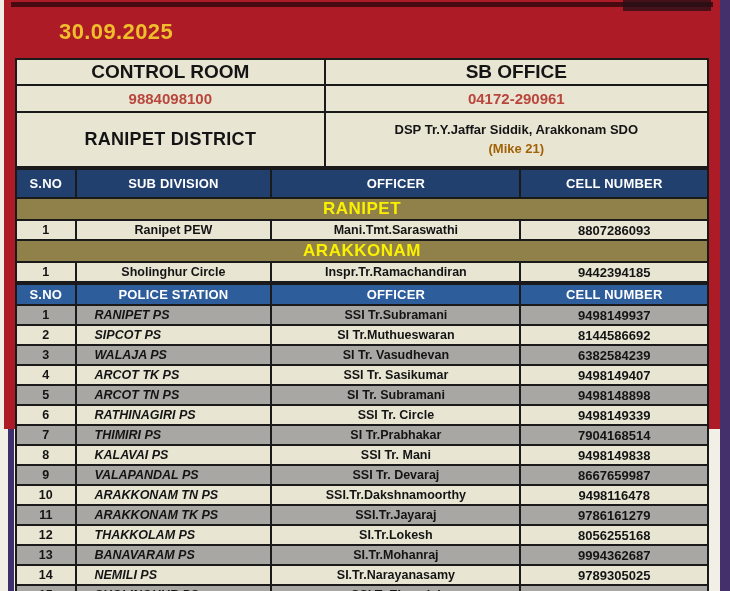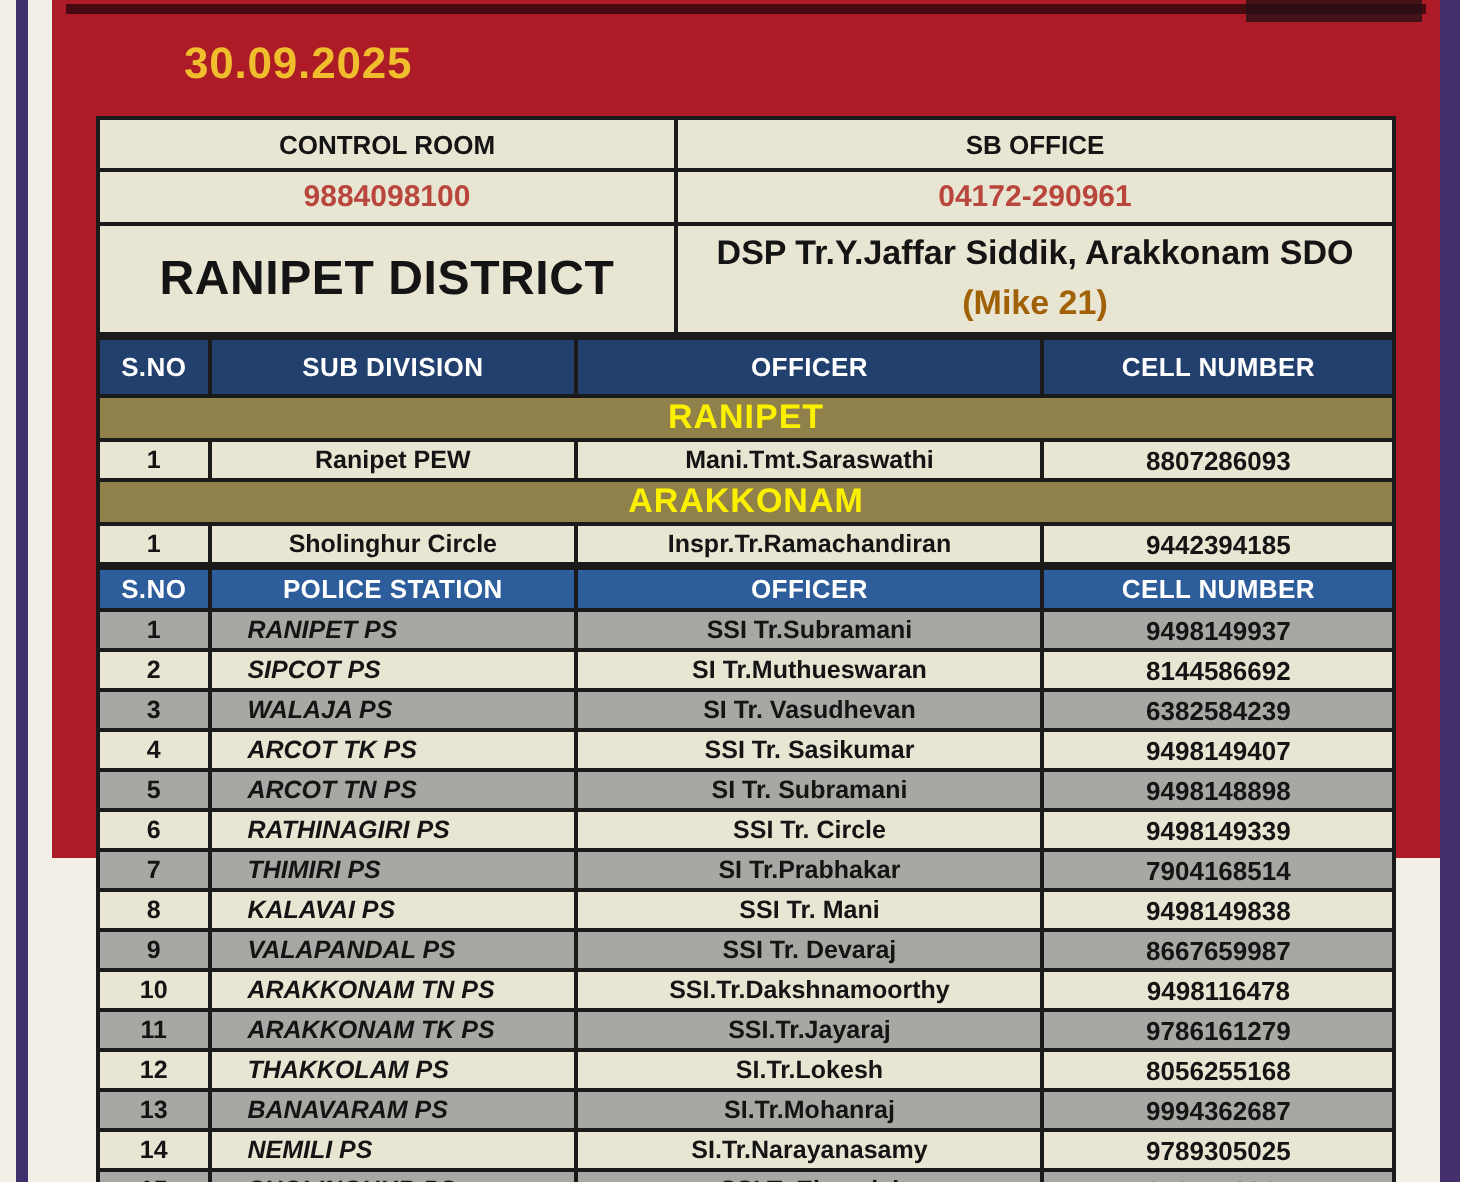--- a/index.html
+++ b/index.html
@@ -4,39 +4,39 @@
 <style>
   html,body{margin:0;padding:0;}
   body{
     width:730px;height:591px;overflow:hidden;position:relative;
     background:#F2EFE7;
     font-family:"Liberation Sans",sans-serif;font-weight:bold;
   }
   .stripe-purple-left{position:absolute;left:8px;top:0;width:6px;height:591px;background:#3F2F6C;}
   .stripe-purple-right{position:absolute;right:0;top:0;width:10px;height:591px;background:#44306B;}
   .frame{
-    position:absolute;left:26px;right:10px;top:0;height:429px;
-    background:#AC1B26;padding:0 22px;box-sizing:border-box;
+    position:absolute;left:4px;right:10px;top:0;height:429px;
+    background:#AC1B26;padding:0 11px;box-sizing:border-box;
   }
   .top-dark-line{position:absolute;top:2px;left:7px;right:7px;height:5px;background:#470A10;}
   .corner-shadow{position:absolute;top:0;right:9px;width:88px;height:11px;background:#241015;opacity:.75;}
   .banner{
     height:58px;display:flex;align-items:center;justify-content:space-between;
     padding:6px 95px 0 44px;box-sizing:border-box;
     color:#F0BE2D;font-size:22px;letter-spacing:.4px;white-space:nowrap;
   }
   table{border-collapse:collapse;width:100%;table-layout:fixed;background:#E9E5D3;}
   td,th{border:2px solid #1A1A1A;overflow:hidden;white-space:nowrap;padding:0;}
   
   .info-table td{text-align:center;vertical-align:middle;color:#141414;}
-  .r-label td{height:24px;font-size:13px;}
+  .r-label td{height:24px;font-size:19px;}
   .r-phone td{height:25px;font-size:15px;color:#B8463D;}
   .r-district td{height:53px;}
-  .district-cell{font-size:24px;letter-spacing:.3px;}
-  .dsp-cell{font-size:17px;line-height:1.45;}
+  .district-cell{font-size:18px;letter-spacing:.3px;}
+  .dsp-cell{font-size:13px;line-height:1.45;}
   .dsp-callsign{color:#a16207;}
   
   .grid th{color:#FFFFFF;font-size:13px;vertical-align:middle;letter-spacing:.2px;}
   .division thead th{background:#21406D;height:27px;}
   .stations thead th{background:#2E5D9B;height:19px;}
   .band td{background:#8F8149;color:#FAF000;font-size:17px;text-align:center;height:19px;letter-spacing:.5px;}
   .data-row td{font-size:12.5px;color:#141414;text-align:center;vertical-align:middle;}
   .division .data-row td{height:18px;}
   .stations .data-row td{height:18px;}
   .data-row.gray td{background:#A9A7A3;}

